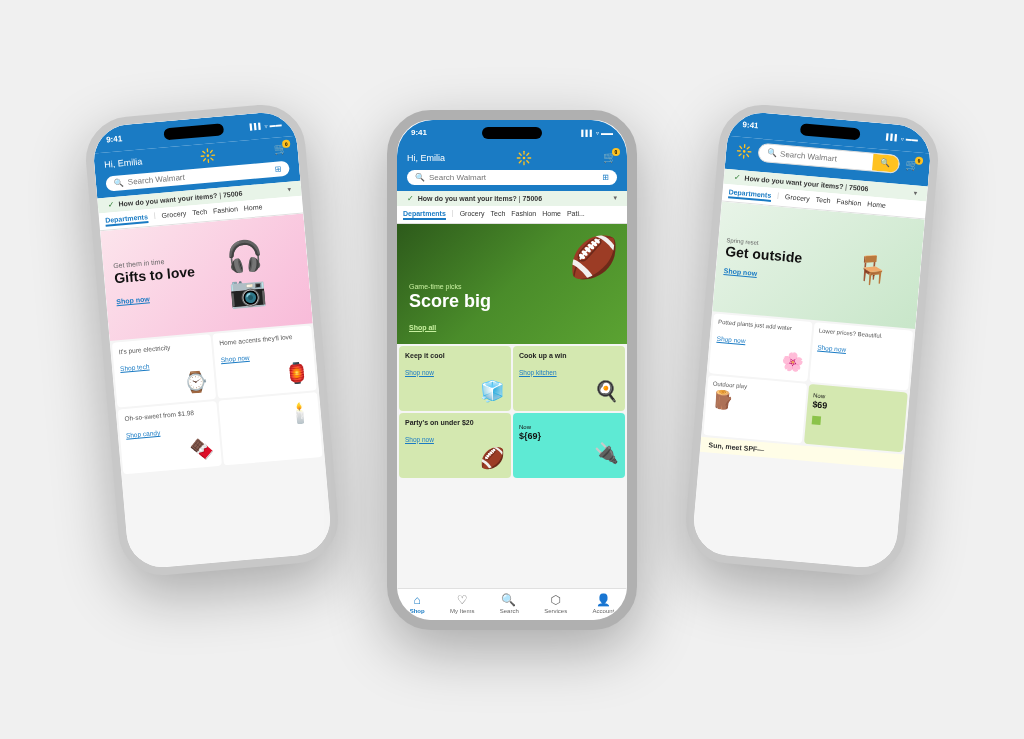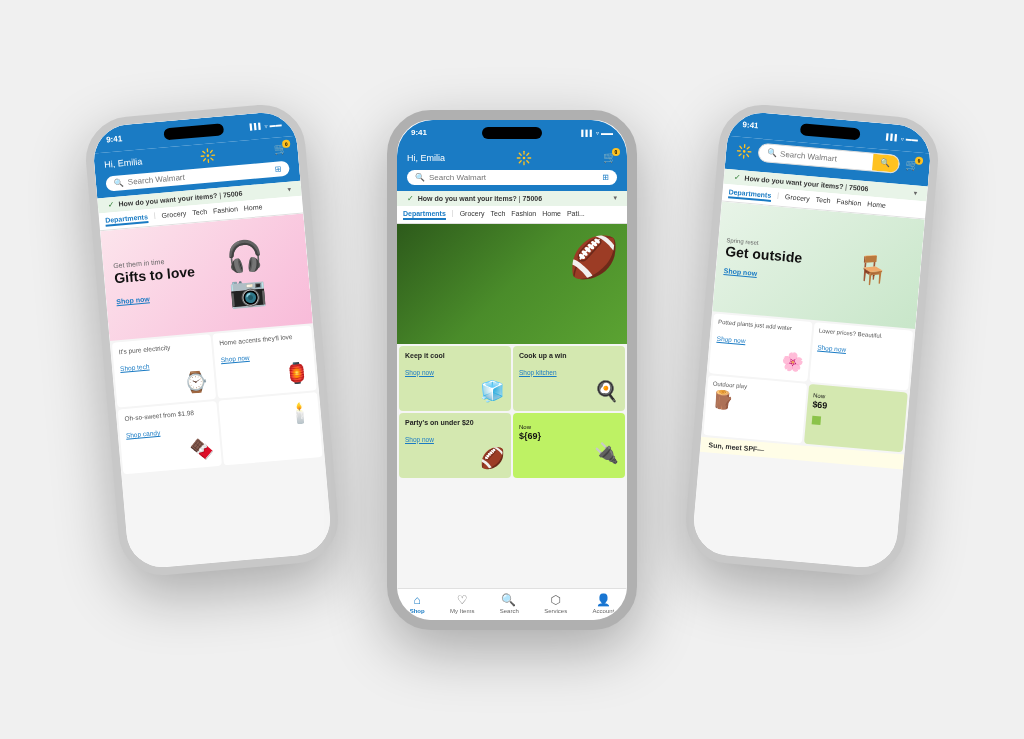--- a/index.html
+++ b/index.html
@@ -698,40 +698,45 @@
         <span class="nav-tab">Grocery</span>
         <span class="nav-tab">Tech</span>
         <span class="nav-tab">Fashion</span>
         <span class="nav-tab">Home</span>
         <span class="nav-tab">Pati...</span>
       </div>
 
       <div class="phone-content">
 
         <div class="hero-banner-center">
+          <div class="hero-text-center">
+            <div class="hero-center-subtitle">Game-time picks</div>
+            <div class="hero-center-title">Score big</div>
+            <span class="shop-link" style="color:#c8f0a0;">Shop all</span>
+          </div>
           <div class="hero-center-image">🏈</div>
         </div>
 
         <div class="promo-grid">
           <div class="promo-card">
             <div class="promo-card-title">Keep it cool</div>
             <span class="promo-card-link">Shop now</span>
             <div class="promo-card-image">🧊</div>
           </div>
           <div class="promo-card">
             <div class="promo-card-title">Cook up a win</div>
             <span class="promo-card-link">Shop kitchen</span>
             <div class="promo-card-image">🍳</div>
           </div>
           <div class="promo-card">
             <div class="promo-card-title">Party's on under $20</div>
             <span class="promo-card-link">Shop now</span>
             <div class="promo-card-image">🏈</div>
           </div>
-          <div class="promo-card" style="background:#bef264;">
+          <div class="promo-card" style="background:#5eead4;">
             <div class="promo-price">
               <span class="now-label">Now</span><br>${69}
             </div>
             <div class="promo-card-image">🔌</div>
           </div>
         </div>
       </div>
 
       <div class="bottom-nav">
         <div class="bottom-nav-item">

